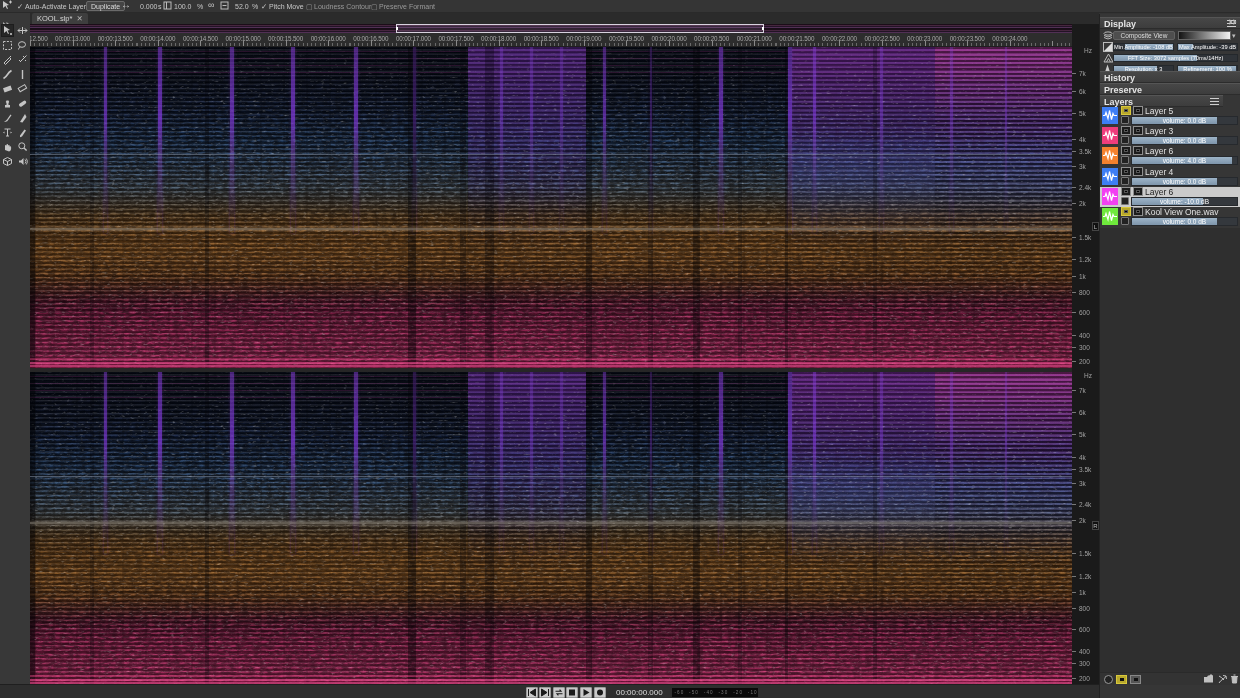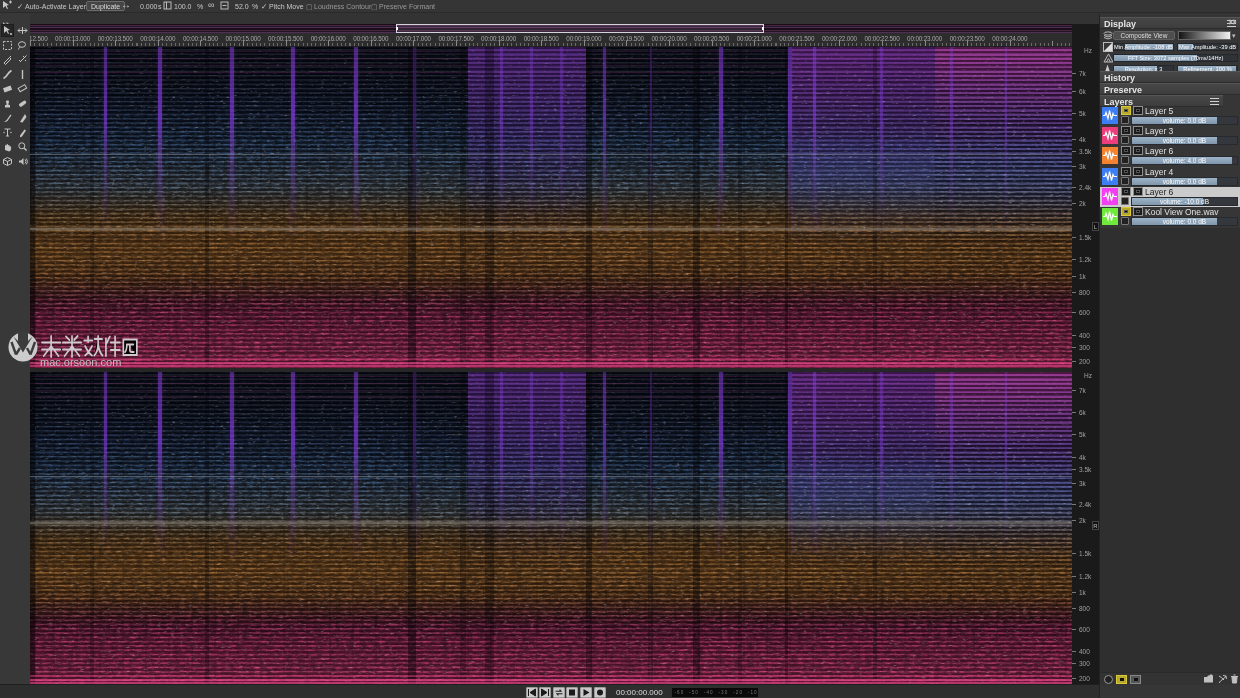--- a/index.html
+++ b/index.html
@@ -121,20 +121,23 @@
 <div class="it" style="left:261px;font-size:7.5px">✓</div>
 <div class="it" style="left:269px;font-size:7px">Pitch Move</div>
 <div class="it" style="left:306px;color:#8f8f8f;font-size:7px">▢</div>
 <div class="it" style="left:314px;color:#9a9a9a;font-size:7px">Loudness Contour</div>
 <div class="it" style="left:371px;color:#8f8f8f;font-size:7px">▢</div>
 <div class="it" style="left:379px;color:#9a9a9a;font-size:7px">Preserve Formant</div>
 </div>
 <div class="abs" style="left:1229px;top:12px;z-index:5"><svg width="9" height="8" viewBox="0 0 9 8">
         <path d="M0.5 1 l3 3 -3 3 Z M4.5 1 l3 3 -3 3 Z" fill="#b5b5b5"></path>
       </svg></div>
+<div id="tabbar">
+      <div id="tab">KOOL.slp* &nbsp;<span style="color:#bbb">✕</span></div>
+    </div>
 <div id="ltools">
       <div style="position:absolute;left:2px;top:2px;width:11px;height:11px"><svg width="9" height="9" viewBox="0 0 9 9">
           <path d="M1 2 l2.5 2 -2.5 2 Z M4.5 2 l2.5 2 -2.5 2 Z" fill="#aaa"></path>
         </svg></div>
 <div class="tool sel" style="left:1px;top:11.0px">
         <svg width="11" height="11" viewBox="0 0 11 11" fill="none" stroke="#c4c4c4" stroke-width="1">
           <path d="M2 1 L2 8 L4.5 6 L6 9 L7 8.5 L5.5 5.5 L8 5 Z" fill="#c4c4c4" stroke="none"></path>
           <path d="M8 8 l2 2 M10 8 l-2 2" stroke-width="0.8"></path>
         </svg>
       </div>
@@ -371,34 +374,20 @@
 <div class="dcol" style="left:663px;top:0;width:7px;height:100%;background:rgba(2,2,6,0.36)"></div>
 <div class="dcol" style="left:708px;top:0;width:4px;height:100%;background:rgba(2,2,6,0.25)"></div>
 <div class="dcol" style="left:755px;top:0;width:3px;height:100%;background:rgba(2,2,6,0.35)"></div>
 <div class="dcol" style="left:843px;top:0;width:4px;height:100%;background:rgba(2,2,6,0.25)"></div>
 <div class="brow" style="left:0;top:104px;width:100%;height:1px;background:rgba(190,205,230,0.38)"></div>
 <div class="brow" style="left:0;top:150px;width:100%;height:2px;background:rgba(225,218,200,0.34);box-shadow:0 0 3px rgba(255,240,210,.35)"></div>
 <div class="brow" style="left:0;bottom:0px;width:100%;height:6px;background:repeating-linear-gradient(180deg,rgba(242,75,145,0.60) 0 1.6px,rgba(120,12,55,0.45) 1.6px 3.2px)"></div>
 <div class="brow" style="left:0;bottom:8px;width:100%;height:2px;background:rgba(238,62,132,0.35)"></div>
     </div>
 <div class="abs" style="left:30px;top:368px;width:1042px;height:4px;background:#262626"></div>
-<div class="abs" style="left:4px;top:329px;width:150px;height:40px;z-index:30">
-<svg width="150" height="40" viewBox="0 0 150 40">
-<circle cx="19" cy="18" r="14.5" fill="#d7d7d7" opacity="0.93"></circle>
-<path d="M14 2 h10 v10 l4.5 -4.5 -9.5 16 -9.5 -16 4.5 4.5 Z" fill="#3c3c3c"></path>
-<path d="M7.5 13 l4.5 12.5 M12 25.5 l4 -6.5 M23 19 l3.5 6.5 M26.5 25.5 l4.5 -12.5" stroke="#3c3c3c" stroke-width="2.4" fill="none"></path>
-<g stroke="#d8d8d8" stroke-width="1.9" opacity="0.92" stroke-linecap="round" transform="translate(4.94,0) scale(0.87,1)">
-<path d="M38 13.5 h21 M38 20.5 h21 M48.5 7 v21 M48.5 17 l-8.5 10 M48.5 17 l8.5 10"></path>
-<path d="M62 13.5 h21 M62 20.5 h21 M72.5 7 v21 M72.5 17 l-8.5 10 M72.5 17 l8.5 10 M65.5 7.5 l4 3.5 M79 7 l-4 4"></path>
-<path d="M86.5 11.5 h9.5 M91 7.5 v5.5 M87.5 17 q3.5 6.5 8 9.5 M95.5 17 q-3.5 6.5 -8 9.5 M98.5 10 h8.5 M102.5 7 v7.5 q0 8 -4.5 12 M102.5 15 q1 7.5 5 11.5"></path>
-<path d="M111.5 9.5 v17.5 M111.5 15.5 l4.5 -8 M117 13.5 h10.5 M122 7.5 v19.5 M117 21 h10.5"></path>
-<path d="M131.5 10.5 h15.5 v15.5 h-15.5 Z M135.5 15.5 h7.5 M135.5 15.5 q0 5.5 -2 7.5 M139 15.5 v5.5 q0 2 2 2 h2.5"></path>
-</g>
-<text x="36" y="36.5" fill="#cccccc" opacity="0.9" font-size="11" font-family="Liberation Sans,sans-serif">mac.orsoon.com</text>
-</svg></div>
 <div id="fscale">
       <div class="fl" style="top:23px;left:12px">Hz</div>
 <div class="tk" style="top:49px"></div>
       <div class="fl" style="top:46px">7k</div>
 <div class="tk" style="top:67px"></div>
       <div class="fl" style="top:64px">6k</div>
 <div class="tk" style="top:89px"></div>
       <div class="fl" style="top:86px">5k</div>
 <div class="tk" style="top:115px"></div>
       <div class="fl" style="top:112px">4k</div>

